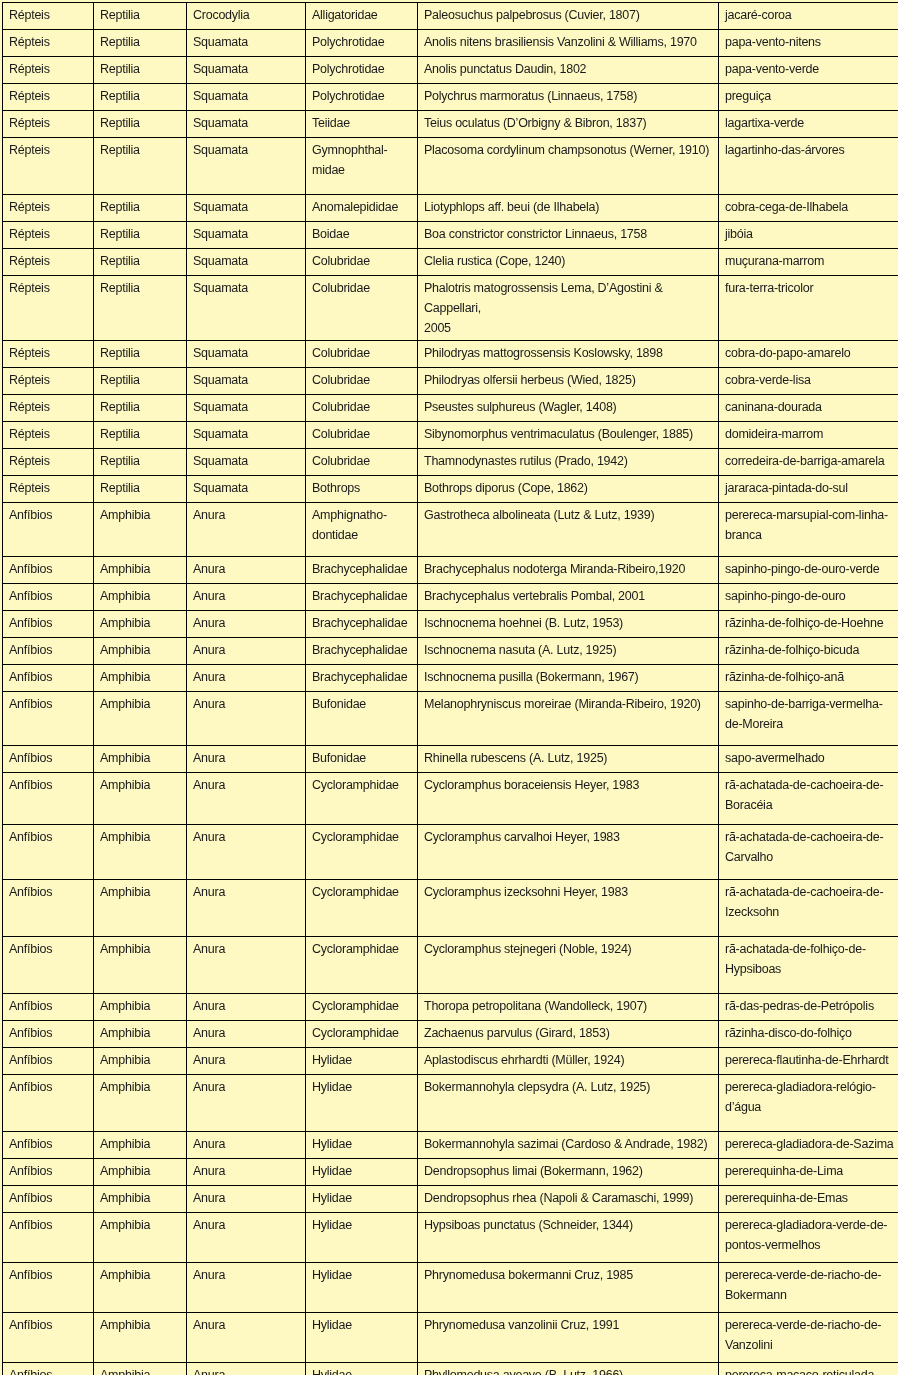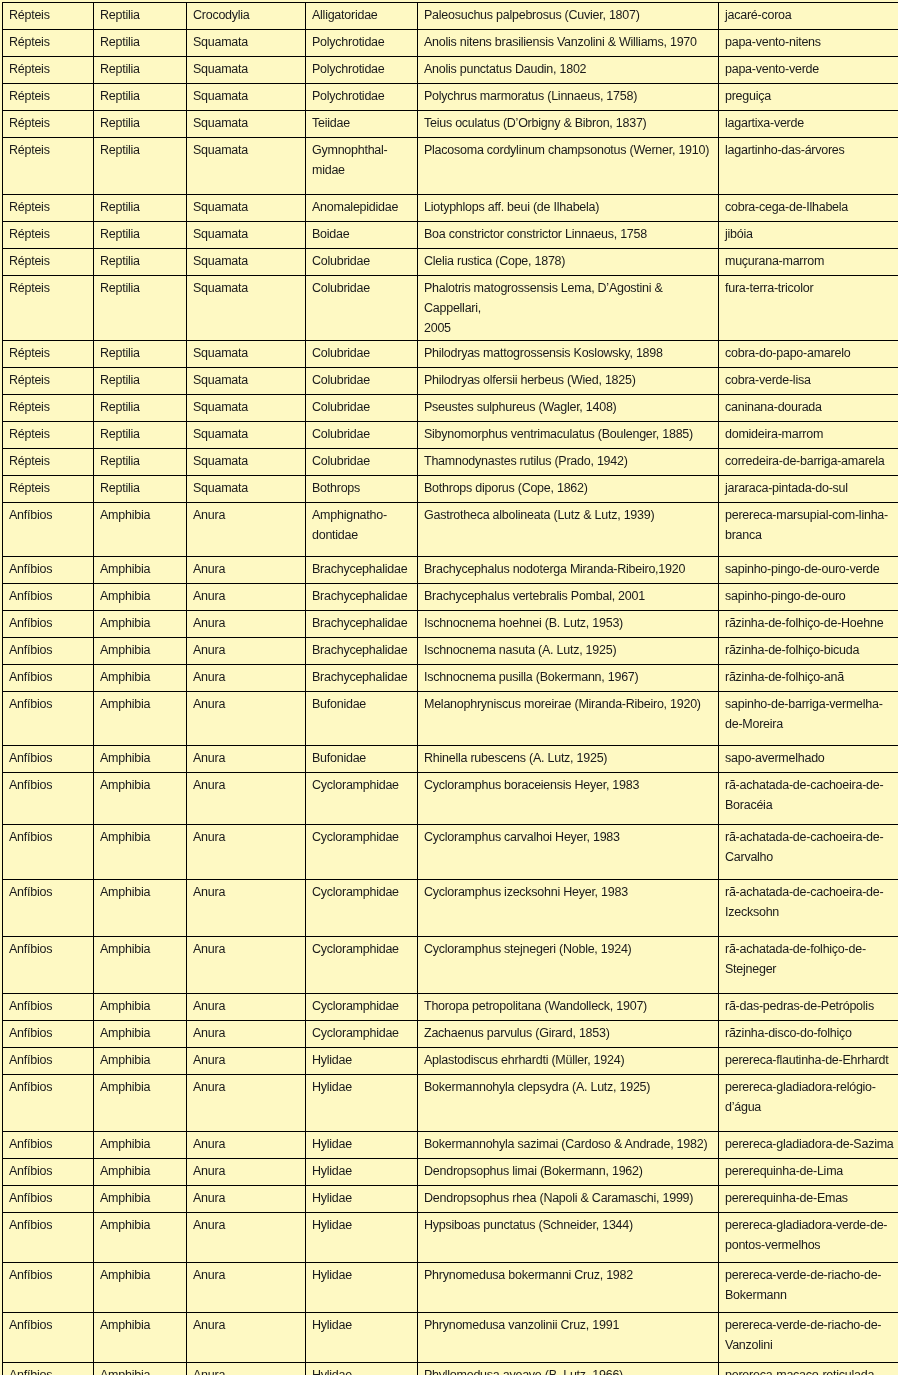--- a/index.html
+++ b/index.html
@@ -121,21 +121,21 @@
     <td>Squamata</td>
     <td>Boidae</td>
     <td>Boa constrictor constrictor Linnaeus, 1758</td>
     <td>jibóia</td>
   </tr>
         <tr>
     <td>Répteis</td>
     <td>Reptilia</td>
     <td>Squamata</td>
     <td>Colubridae</td>
-    <td>Clelia rustica (Cope, 1878)</td>
+    <td>Clelia rustica (Cope, 1240)</td>
     <td>muçurana-marrom</td>
   </tr>
         <tr style="height: 54px;">
     <td>Répteis</td>
     <td>Reptilia</td>
     <td>Squamata</td>
     <td>Colubridae</td>
     <td>Phalotris matogrossensis Lema, D’Agostini &amp; Cappellari,
 2005</td>
     <td>fura-terra-tricolor</td>
@@ -282,21 +282,21 @@
     <td>rã-achatada-de-cachoeira-de-
 Izecksohn</td>
   </tr>
         <tr style="height: 57px;">
     <td>Anfíbios</td>
     <td>Amphibia</td>
     <td>Anura</td>
     <td>Cycloramphidae</td>
     <td>Cycloramphus stejnegeri (Noble, 1924)</td>
     <td>rã-achatada-de-folhiço-de-
-Stejneger</td>
+Hypsiboas</td>
   </tr>
         <tr>
     <td>Anfíbios</td>
     <td>Amphibia</td>
     <td>Anura</td>
     <td>Cycloramphidae</td>
     <td>Thoropa petropolitana (Wandolleck, 1907)</td>
     <td>rã-das-pedras-de-Petrópolis</td>
   </tr>
         <tr>
@@ -355,21 +355,21 @@
     <td>Hylidae</td>
     <td>Hypsiboas punctatus (Schneider, 1344)</td>
     <td>perereca-gladiadora-verde-de-
 pontos-vermelhos</td>
   </tr>
         <tr style="height: 50px;">
     <td>Anfíbios</td>
     <td>Amphibia</td>
     <td>Anura</td>
     <td>Hylidae</td>
-    <td>Phrynomedusa bokermanni Cruz, 1982</td>
+    <td>Phrynomedusa bokermanni Cruz, 1985</td>
     <td>perereca-verde-de-riacho-de-
 Bokermann</td>
   </tr>
         <tr style="height: 50px;">
     <td>Anfíbios</td>
     <td>Amphibia</td>
     <td>Anura</td>
     <td>Hylidae</td>
     <td>Phrynomedusa vanzolinii Cruz, 1991</td>
     <td>perereca-verde-de-riacho-de-

